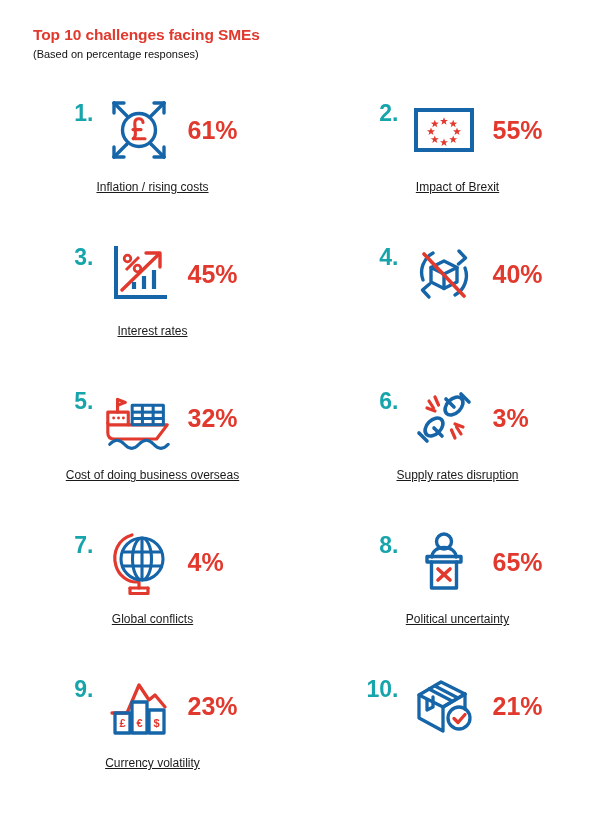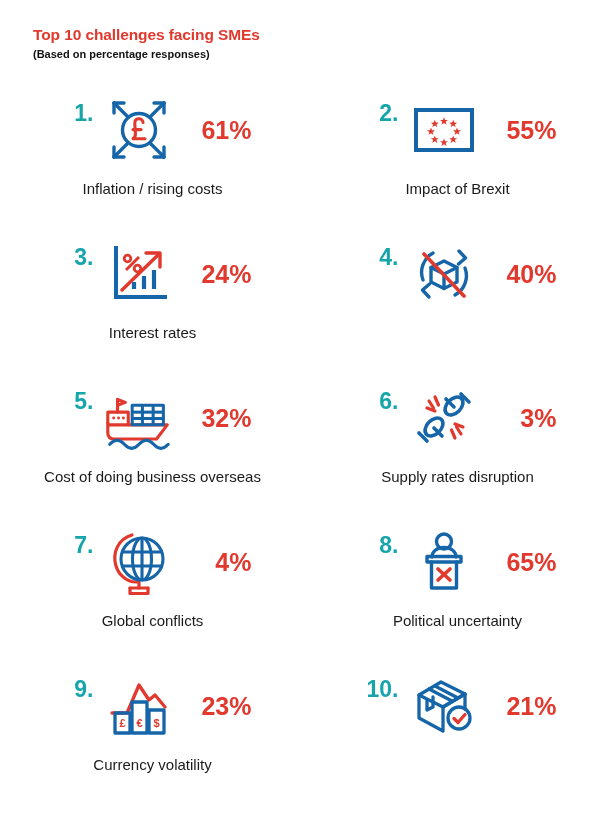--- a/index.html
+++ b/index.html
@@ -31,21 +31,21 @@
     font-size: 15.5px;
     font-weight: bold;
     color: #E1392D;
     letter-spacing: -0.1px;
     line-height: 1.1;
     margin: 0;
     white-space: nowrap;
   }
   .subtitle {
     font-size: 11px;
-    font-weight: bold;
+    font-weight: normal;
     color: #111111;
     margin: 5px 0 0 0;
     line-height: 1.1;
     white-space: nowrap;
   }
 
   .grid {
     position: absolute;
     left: 0;
     top: 88px;
@@ -91,32 +91,33 @@
   }
   .icon-wrap svg {
     display: block;
   }
   .pct {
     font-size: 25px;
     font-weight: bold;
     color: #E1392D;
     line-height: 1;
     width: 74px;
-    text-align: right;
+    text-align: left;
     padding-left: 10px;
     box-sizing: border-box;
   }
   .label {
-    font-size: 15px;
+    font-size: 12px;
     font-weight: normal;
     color: #1a1a1a;
     text-align: center;
     line-height: 1.2;
     margin-top: 8px;
     white-space: nowrap;
+    text-decoration: underline;
   }
 </style>
 </head>
 <body>
 
 <div class="page">
 
   <div class="header">
     <h1 class="title">Top 10 challenges facing SMEs</h1>
     <p class="subtitle">(Based on percentage responses)</p>
@@ -196,21 +197,21 @@
               <path d="M20 53 L57 17"></path>
               <path d="M44 16 L58 16 L58 30"></path>
             </g>
             <g fill="none" stroke="#E1392D" stroke-width="2.8">
               <circle cx="25.5" cy="21.5" r="3.3"></circle>
               <circle cx="35.5" cy="31.5" r="3.3"></circle>
               <path d="M24 33 L37 20" stroke-width="3"></path>
             </g>
           </svg>
         </div>
-        <div class="pct">24%</div>
+        <div class="pct">45%</div>
       </div>
       <div class="label">Interest rates</div>
     </div>
 
     <div class="cell">
       <div class="cell-top">
         <div class="rank">4.</div>
         <div class="icon-wrap">
           <svg width="74" height="74" viewBox="0 0 74 74">
             <g fill="none" stroke="#1565A8" stroke-width="3.4" stroke-linecap="round" stroke-linejoin="round">

